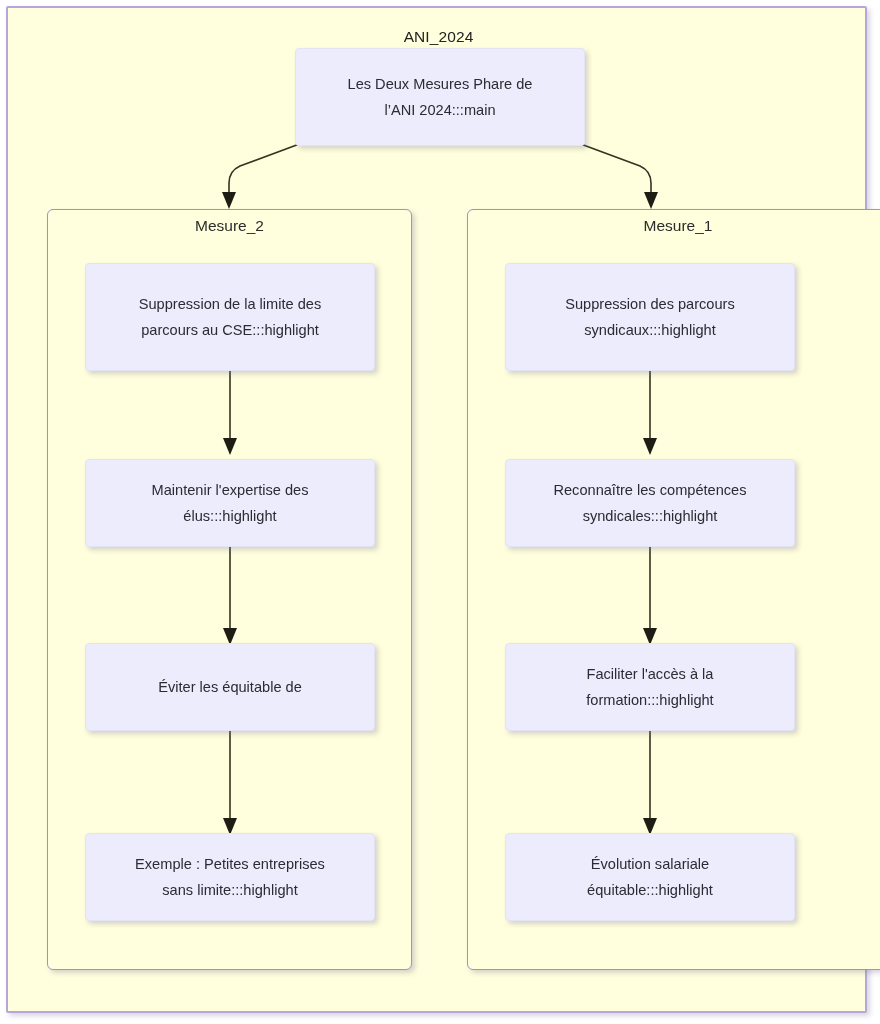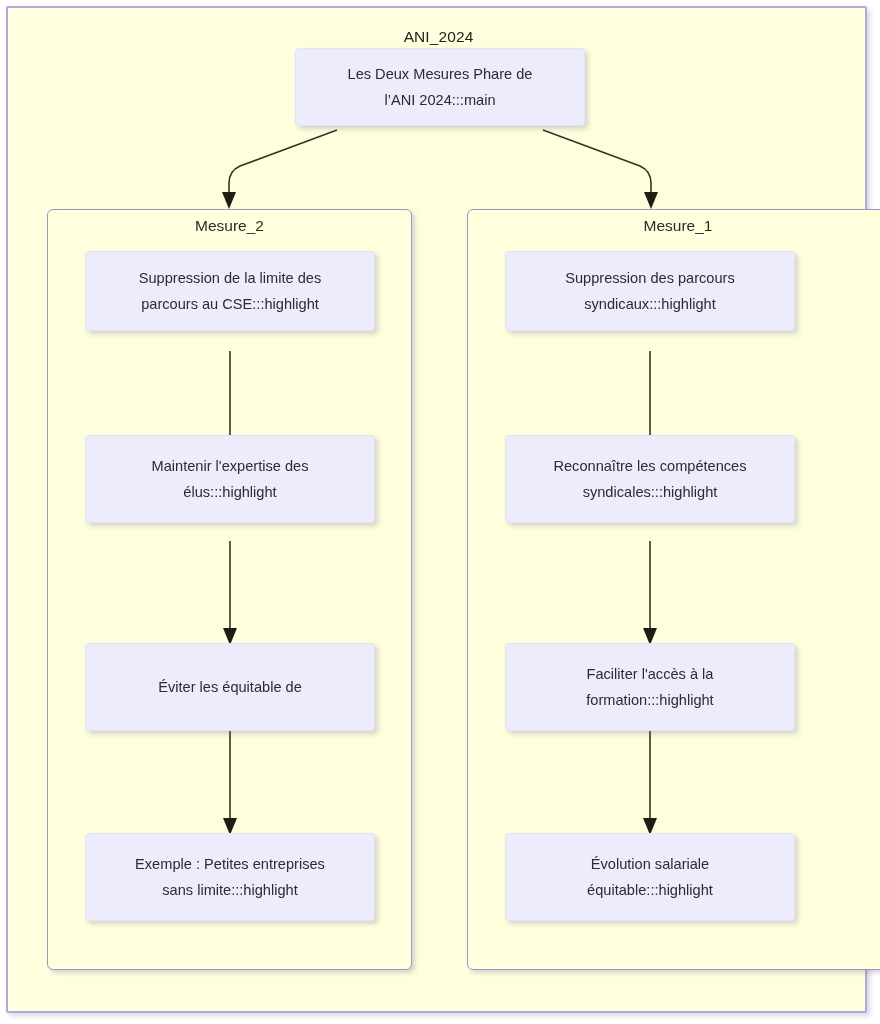--- a/index.html
+++ b/index.html
@@ -91,28 +91,28 @@
     font-size: 14.6px;
     line-height: 26px;
     padding: 0 12px;
   }
   .node .label-line { display: block; white-space: nowrap; }
 
   #node-main {
     left: 295px;
     top: 48px;
     width: 290px;
-    height: 78px;
+    height: 98px;
   }
 
   .node-col-left  { left: 85px;  width: 290px; }
   .node-col-right { left: 505px; width: 290px; }
 
-  .row-1 { top: 251px; height: 80px; }
-  .row-2 { top: 435px; height: 88px; }
+  .row-1 { top: 263px; height: 108px; }
+  .row-2 { top: 459px; height: 88px; }
   .row-3 { top: 643px; height: 88px; }
   .row-4 { top: 833px; height: 88px; }
 
   
   #edge-layer {
     position: absolute;
     left: 0;
     top: 0;
     width: 880px;
     height: 1024px;

